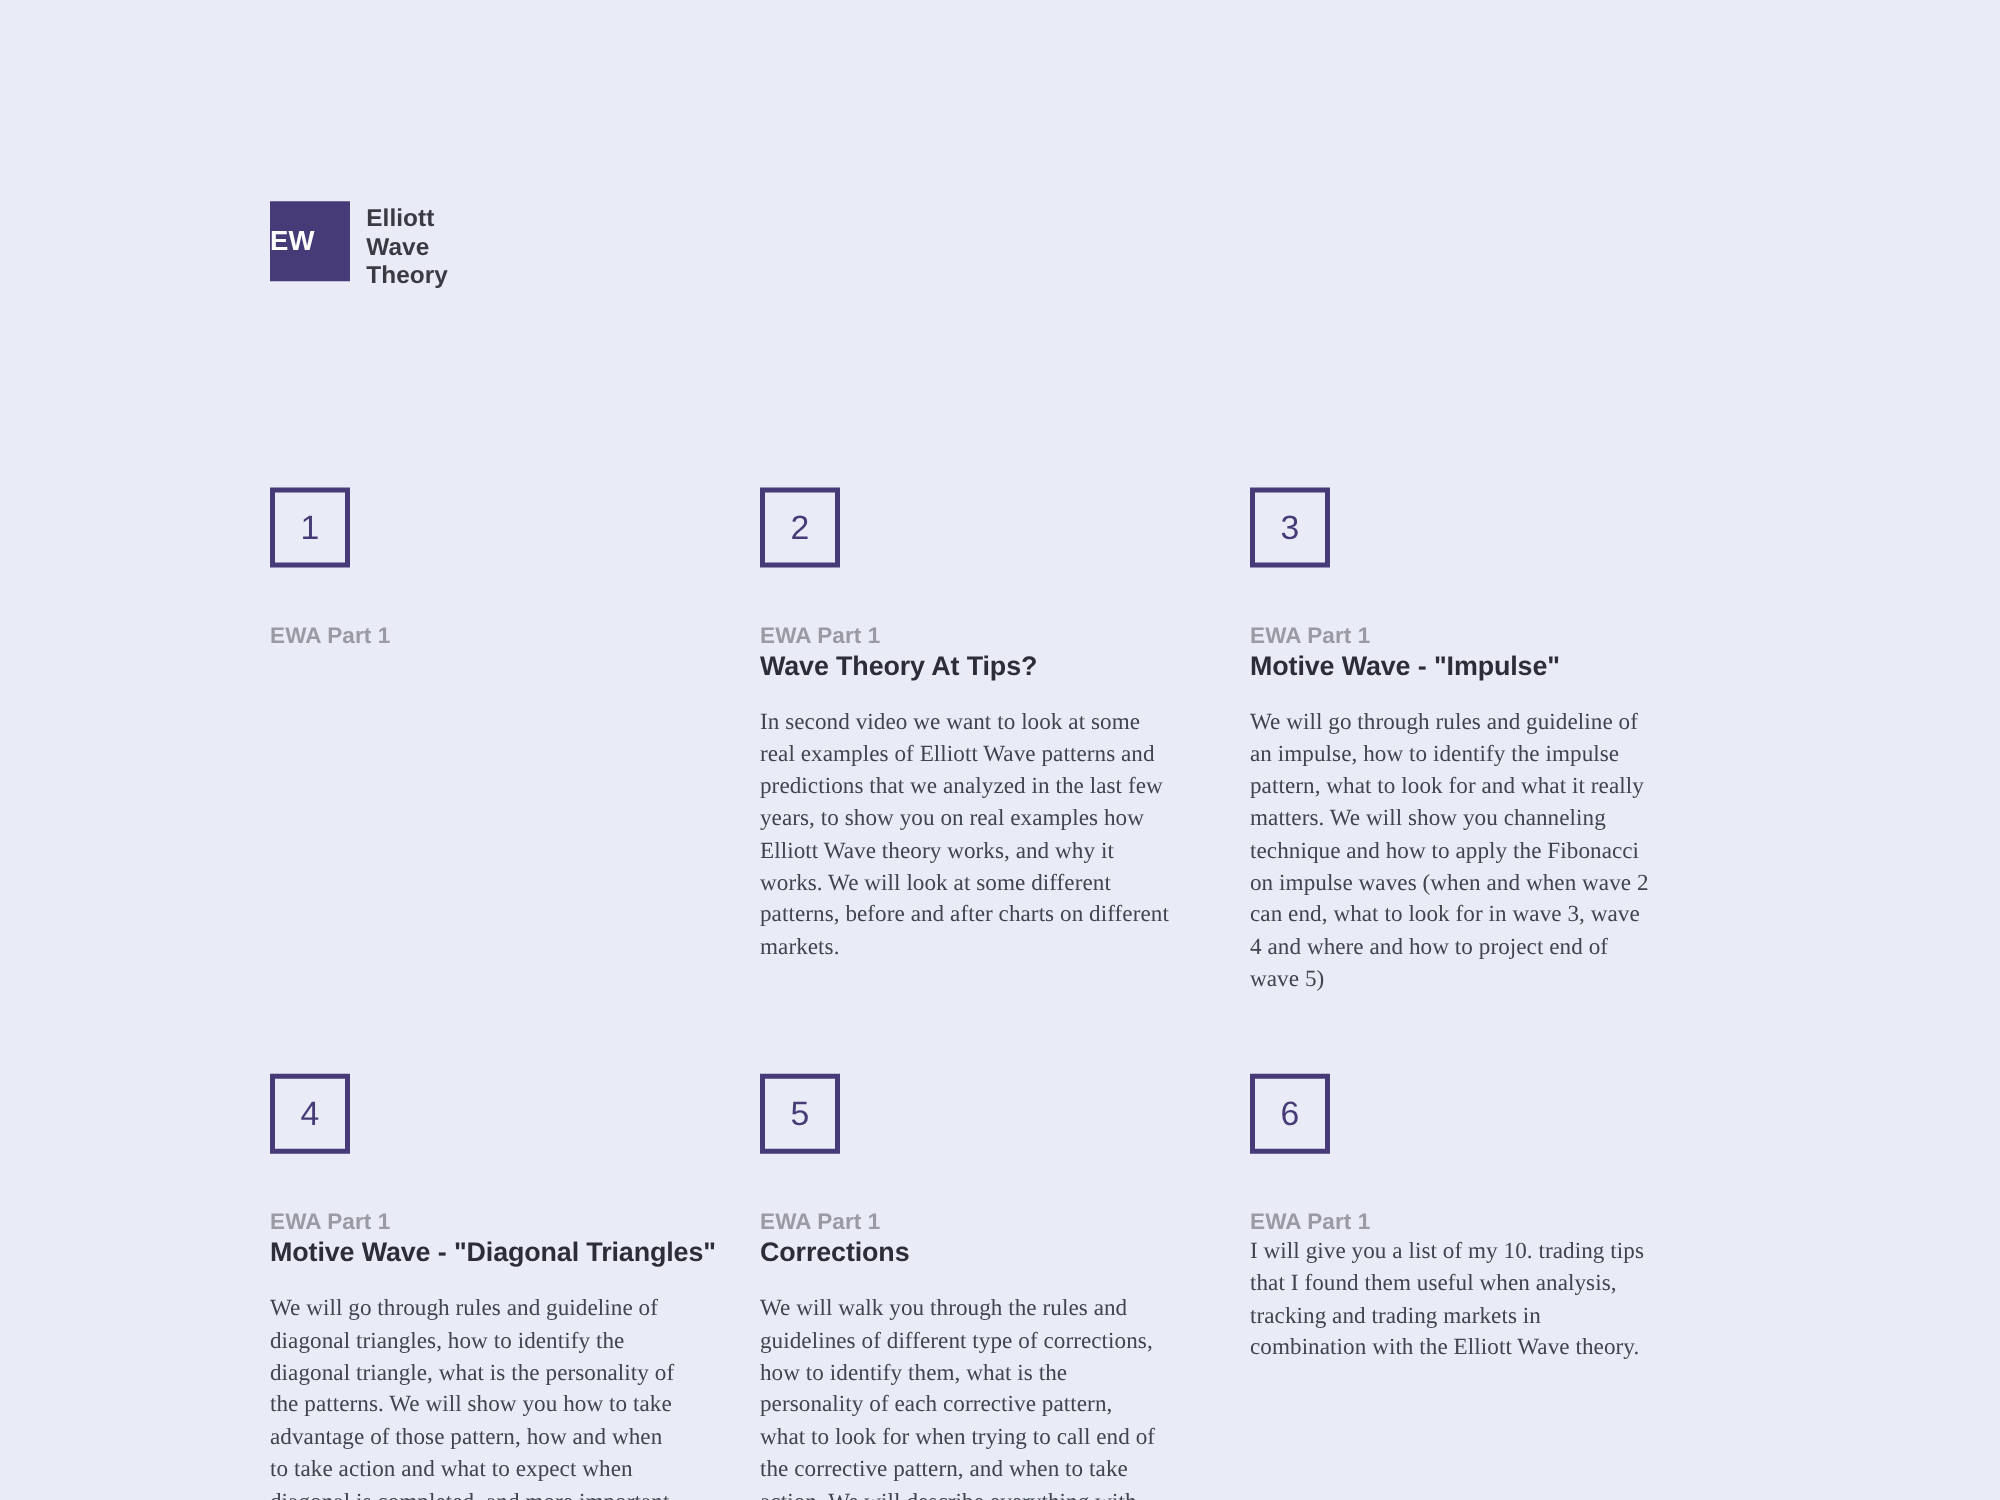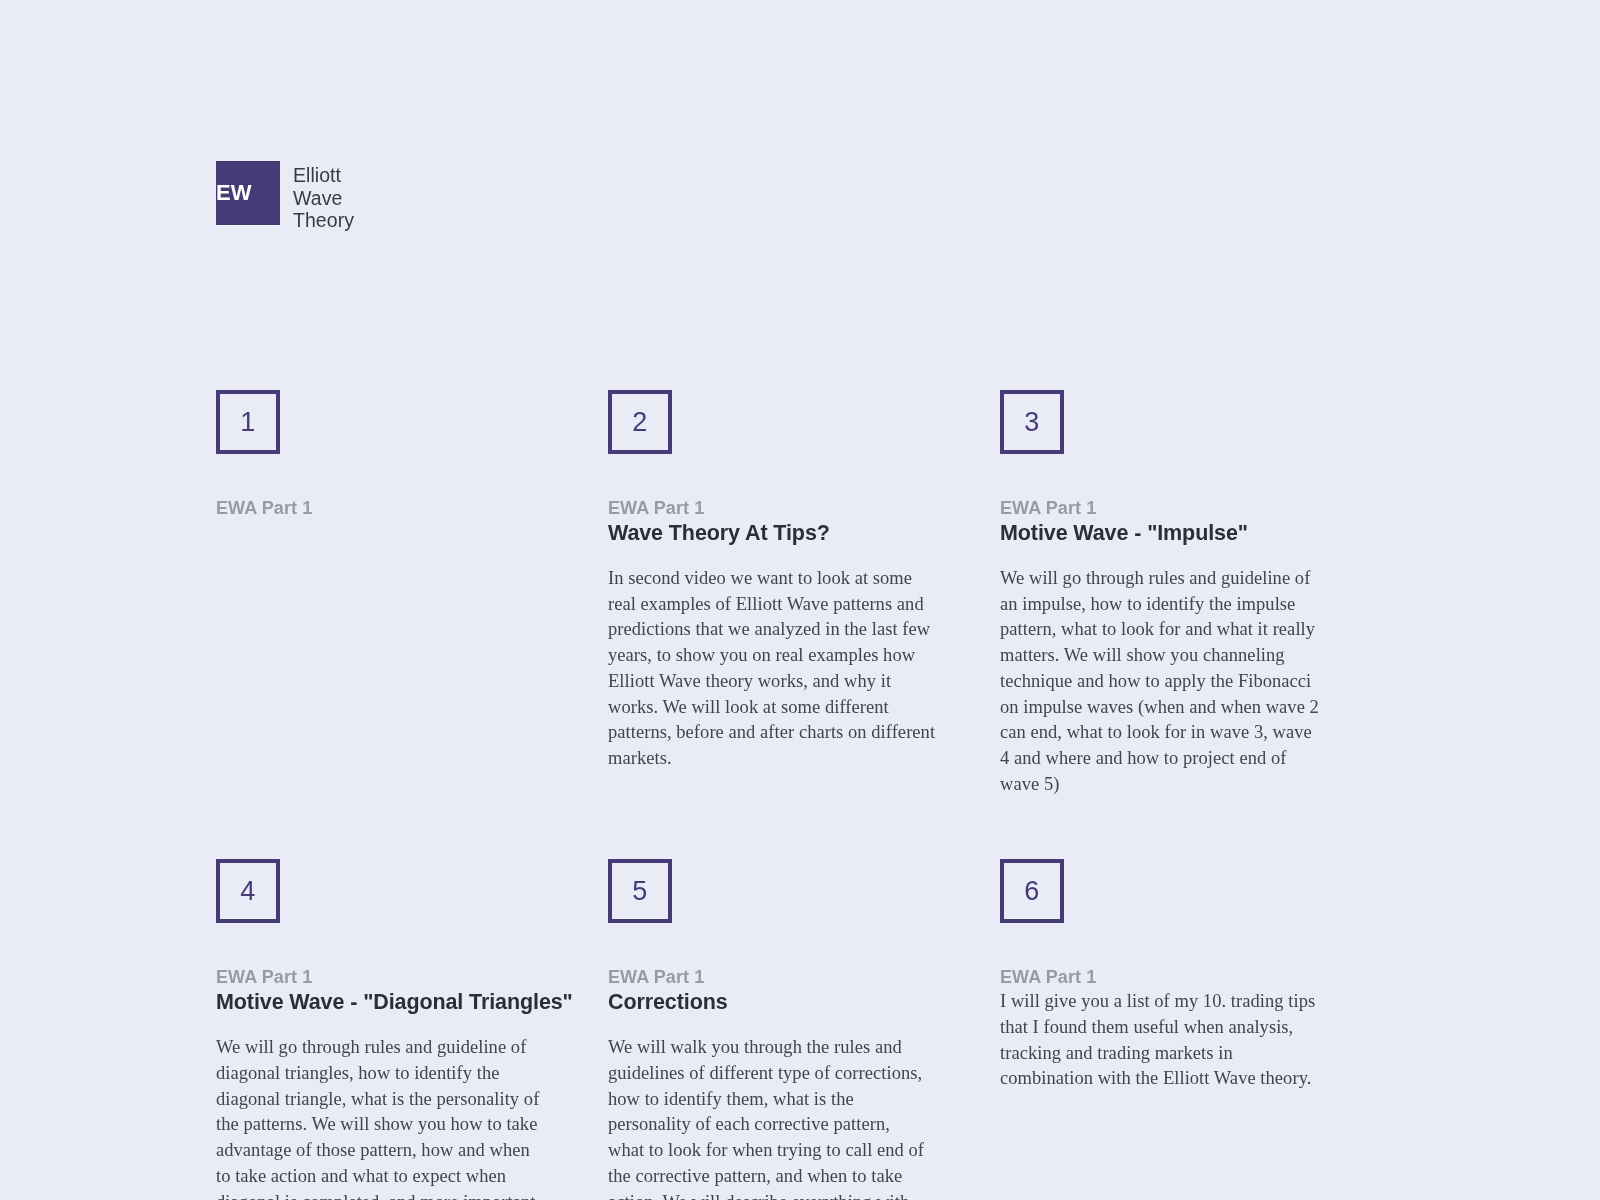--- a/index.html
+++ b/index.html
@@ -39,21 +39,21 @@
     font-weight: 700;
     letter-spacing: 0.2px;
     line-height: 1;
   }
   .brand-words {
     margin-left: 13px;
     padding-top: 3px;
     color: #3a3a45;
     font-size: 19.5px;
     line-height: 22.5px;
-    font-weight: 400;
+    font-weight: 700;
     letter-spacing: 0.05px;
   }
   .brand-words div { white-space: nowrap; }
 
   
   .grid {
     position: absolute;
     left: 216px;
     top: 390px;
     width: 1330px;

